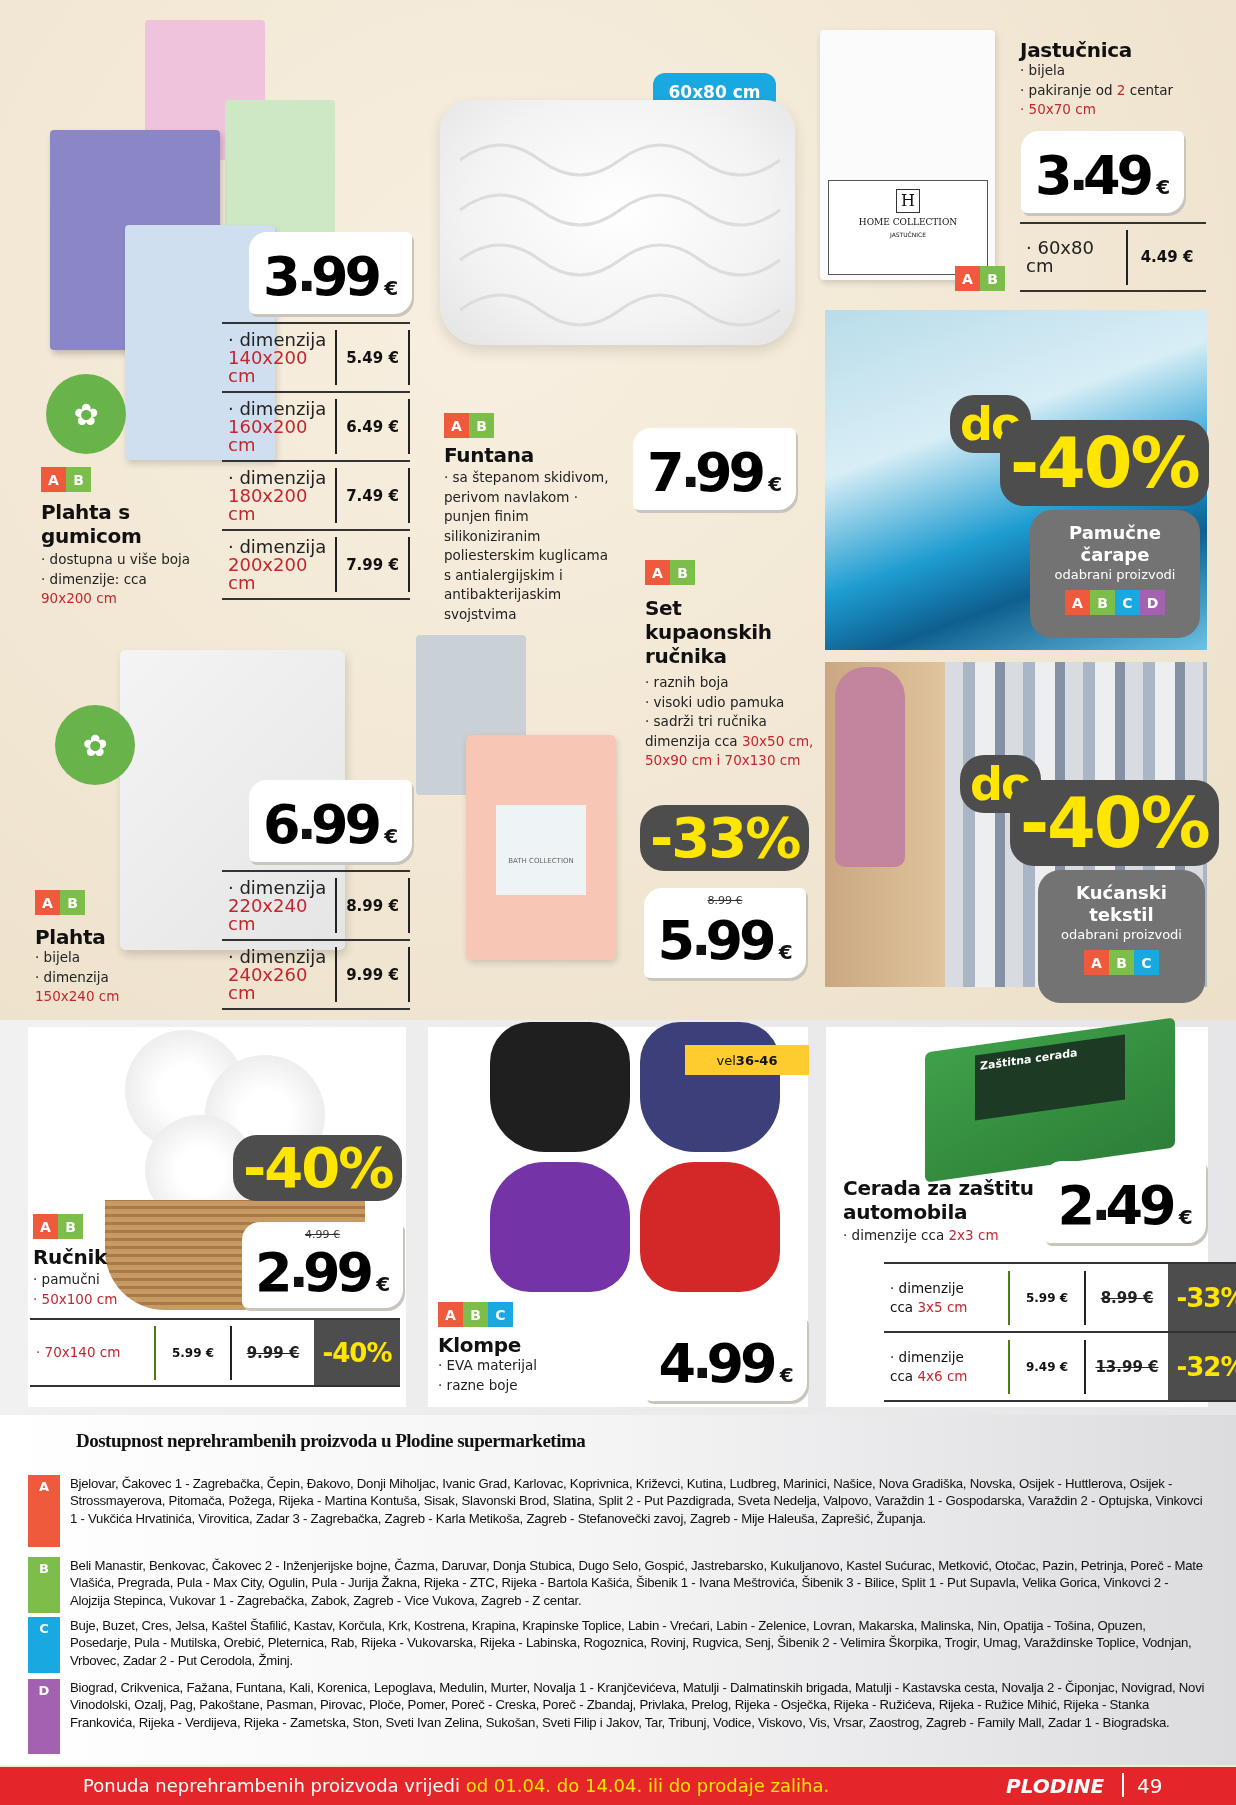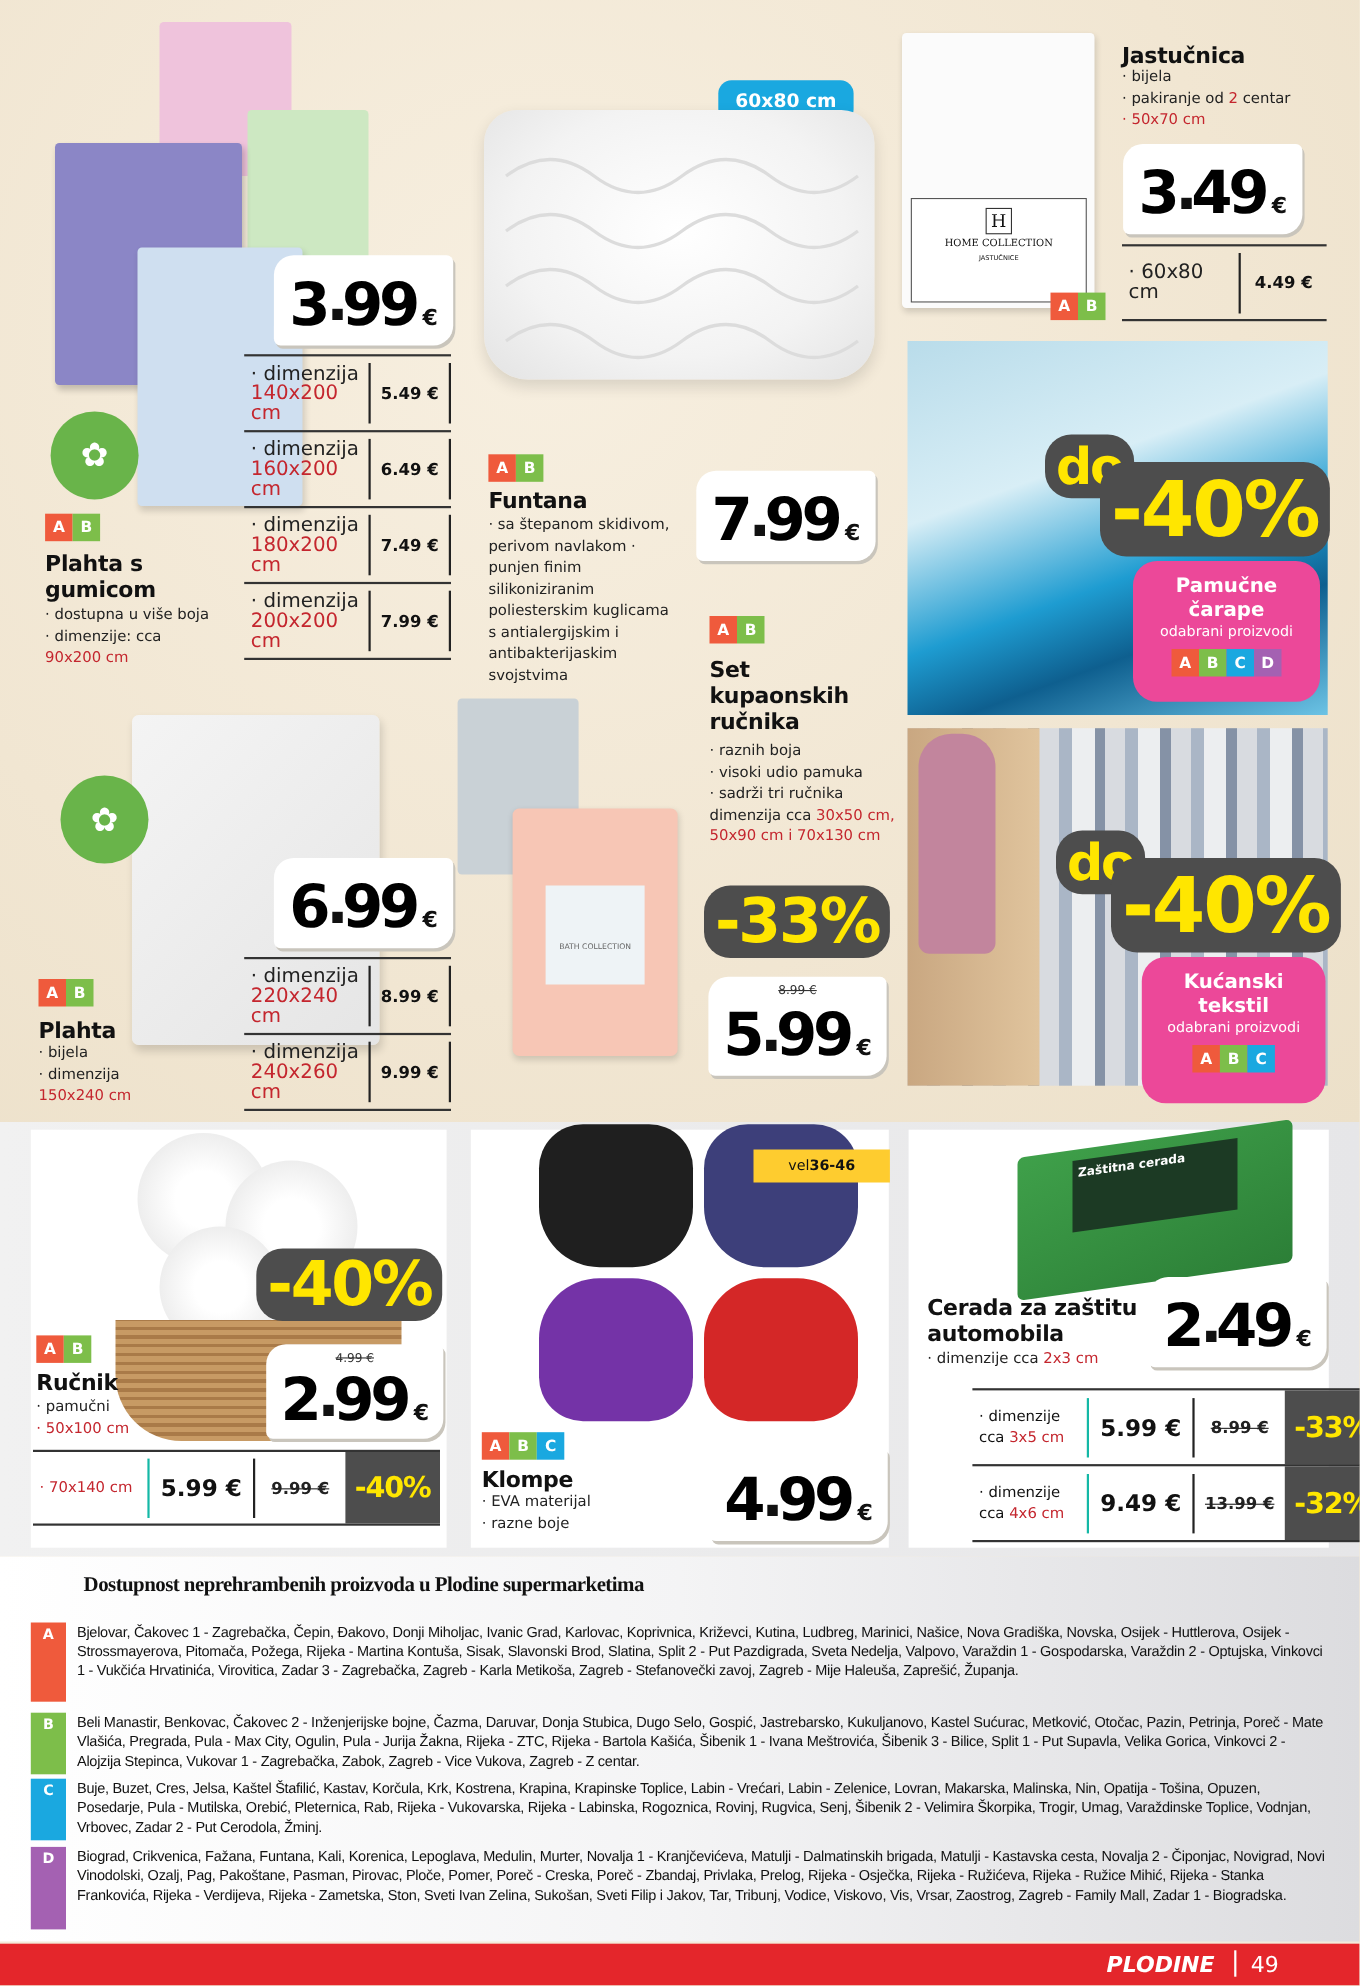--- a/index.html
+++ b/index.html
@@ -17,27 +17,27 @@
 .cA{background:#ef5a3c}.cB{background:#7dbe4a}.cC{background:#1aa8e0}.cD{background:#a461b2}
 .pricebox{position:absolute;background:#fff;border-radius:18px 6px 18px 6px;box-shadow:2px 3px 0 #c9c5bc;display:flex;align-items:flex-end;justify-content:center}
 .big{font-family:"DejaVu Sans",sans-serif;font-weight:bold;font-size:54px;line-height:54px;letter-spacing:-4px;color:#000}
 .dot{font-size:54px;font-weight:bold;letter-spacing:-6px}
 .eur{font-size:20px;font-weight:bold;margin-left:6px;margin-bottom:4px}
 .old{font-size:11px;text-decoration:line-through;color:#333;position:absolute;top:6px;left:50%;transform:translateX(-50%)}
 .vtable{position:absolute;border-top:2px solid #333}
 .vrow{display:flex;border-bottom:2px solid #333;height:69px;align-items:center}
 .vrow .c1{flex:1;font-size:18px;line-height:18px;padding-left:6px;color:#222}
 .vrow .c2{width:75px;height:55px;border-left:2px solid #222;border-right:2px solid #222;display:flex;align-items:center;justify-content:center;font-weight:bold;font-size:15px}
-.badge{position:absolute;background:#ec4899;border-radius:22px;color:#fff;text-align:center}
+.badge{position:absolute;background:#737373;border-radius:22px;color:#fff;text-align:center}
 .burst{position:absolute;font-weight:bold;color:#ffe600;font-family:"DejaVu Sans",sans-serif;background:#4d4d4d;border-radius:24px;letter-spacing:-2px;padding:0 10px}
 .card{position:absolute;background:#fff}
 .ctable{position:absolute;border-top:2px solid #333}
 .crow{display:flex;align-items:center;border-bottom:2px solid #333;height:67px}
 .crow .a{flex:1;font-size:13.5px;line-height:19px;padding-left:6px}
-.crow .b{width:96px;border-left:2px solid #14b8a6;height:54px;display:flex;align-items:center;justify-content:center;font-weight:bold;font-size:21px}
+.crow .b{width:76px;border-left:2px solid #4d7c0f;height:54px;display:flex;align-items:center;justify-content:center;font-weight:bold;font-size:12px}
 .crow .o{width:84px;border-left:2px solid #222;border-right:0;height:54px;display:flex;align-items:center;justify-content:center;font-weight:bold;font-size:15px;text-decoration:line-through;color:#222}
 .crow .p{width:86px;height:100%;background:#4d4d4d;color:#ffe600;font-weight:bold;font-size:26px;display:flex;align-items:center;justify-content:center;letter-spacing:-1px}
 .store{display:flex;align-items:stretch;position:absolute;left:28px;width:1180px}
 .store .tag{width:32px;color:#fff;font-weight:bold;font-size:13px;padding-top:4px;text-align:center;font-family:"DejaVu Sans",sans-serif}
 .store .txt{flex:1;font-family:"Liberation Sans",sans-serif;font-size:13.2px;line-height:17.4px;padding-left:10px;color:#111;letter-spacing:-0.25px}
 .footer{position:absolute;left:0;top:1767px;width:1236px;height:38px;background:#e4262b;display:flex;align-items:center}
 .img{position:absolute}
 </style>
 </head>
 <body>
@@ -375,16 +375,17 @@
 <div class="store" style="top:1617px;height:56px">
   <div class="tag cC">C</div>
   <div class="txt">Buje, Buzet, Cres, Jelsa, Kaštel Štafilić, Kastav, Korčula, Krk, Kostrena, Krapina, Krapinske Toplice, Labin - Vrećari, Labin - Zelenice, Lovran, Makarska, Malinska, Nin, Opatija - Tošina, Opuzen, Posedarje, Pula - Mutilska, Orebić, Pleternica, Rab, Rijeka - Vukovarska, Rijeka - Labinska, Rogoznica, Rovinj, Rugvica, Senj, Šibenik 2 - Velimira Škorpika, Trogir, Umag, Varaždinske Toplice, Vodnjan, Vrbovec, Zadar 2 - Put Cerodola, Žminj.</div>
 </div>
 <div class="store" style="top:1679px;height:75px">
   <div class="tag cD">D</div>
   <div class="txt">Biograd, Crikvenica, Fažana, Funtana, Kali, Korenica, Lepoglava, Medulin, Murter, Novalja 1 - Kranjčevićeva, Matulji - Dalmatinskih brigada, Matulji - Kastavska cesta, Novalja 2 - Čiponjac, Novigrad, Novi Vinodolski, Ozalj, Pag, Pakoštane, Pasman, Pirovac, Ploče, Pomer, Poreč - Creska, Poreč - Zbandaj, Privlaka, Prelog, Rijeka - Osječka, Rijeka - Ružićeva, Rijeka - Ružice Mihić, Rijeka - Stanka Frankovića, Rijeka - Verdijeva, Rijeka - Zametska, Ston, Sveti Ivan Zelina, Sukošan, Sveti Filip i Jakov, Tar, Tribunj, Vodice, Viskovo, Vis, Vrsar, Zaostrog, Zagreb - Family Mall, Zadar 1 - Biogradska.</div>
 </div>
 
 <div class="footer">
+  <div style="position:absolute;left:83px;top:8px;font-family:'DejaVu Sans',sans-serif;font-size:18px;color:#fff;white-space:nowrap"><span>Ponuda neprehrambenih proizvoda vrijedi </span><span style="color:#ffe600">od 01.04. do 14.04. ili do prodaje zaliha.</span></div>
   <div style="position:absolute;left:1006px;top:7px;font-weight:bold;font-size:20px;color:#fff;font-style:italic">PLODINE</div>
   <div style="position:absolute;left:1122px;top:6px;width:2px;height:24px;background:#fff"></div>
   <div style="position:absolute;left:1137px;top:7px;font-size:20px;color:#fff">49</div>
 </div>
 
 </body></html>

